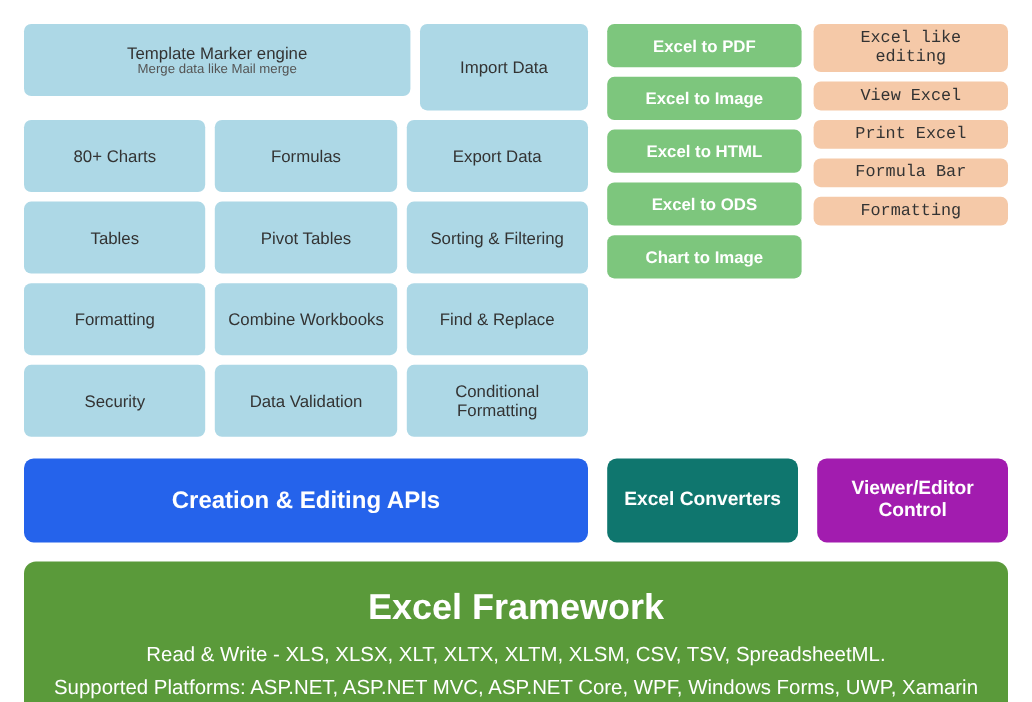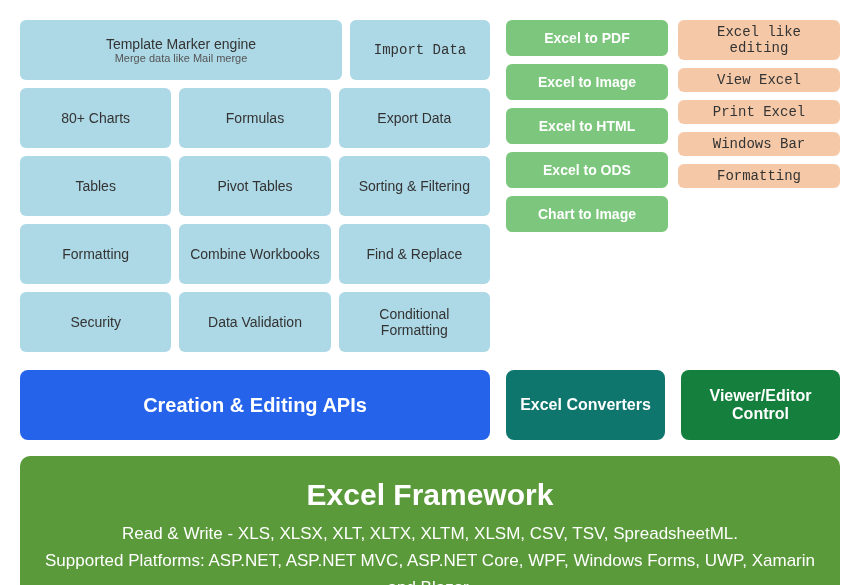--- a/index.html
+++ b/index.html
@@ -94,22 +94,21 @@
     .cell-wide {
       flex: 1;
       height: 60px;
     }
     .cell-third {
       flex: 1;
       height: 60px;
     }
     .cell-import {
       flex: 0 0 140px;
-      height: 60px;
-      font-family: Liberation Mono, monospace;
+      height: 72px;
     }
 
     
     .bottom-row {
       display: flex;
       gap: 16px;
       margin-top: 10px;
     }
     .btn-creation {
       flex: 0 0 470px;
@@ -133,21 +132,21 @@
       align-items: center;
       justify-content: center;
       color: #fff;
       font-size: 16px;
       font-weight: 700;
       cursor: pointer;
       text-align: center;
     }
     .btn-viewer {
       flex: 1;
-      background: #15803d;
+      background: #a21caf;
       border-radius: 8px;
       height: 70px;
       display: flex;
       align-items: center;
       justify-content: center;
       color: #fff;
       font-size: 16px;
       font-weight: 700;
       cursor: pointer;
       text-align: center;
@@ -265,21 +264,21 @@
         <div class="cell-peach">
           <span>Excel like editing</span>
         </div>
         <div class="cell-peach">
           <span>View Excel</span>
         </div>
         <div class="cell-peach">
           <span>Print Excel</span>
         </div>
         <div class="cell-peach">
-          <span>Windows Bar</span>
+          <span>Formula Bar</span>
         </div>
         <div class="cell-peach">
           <span>Formatting</span>
         </div>
       </div>
 
     </div>
   </div>
 
   <div class="bottom-row">

